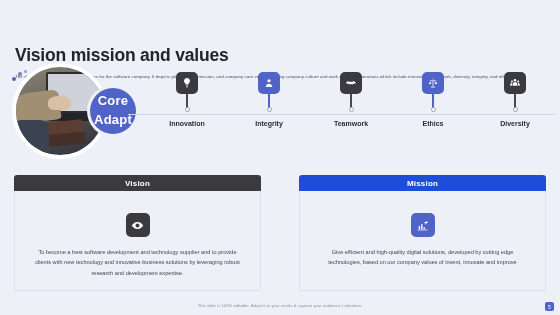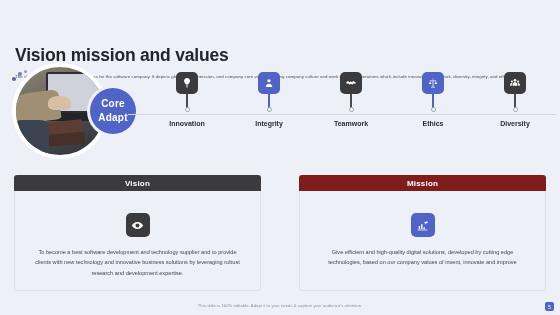--- a/index.html
+++ b/index.html
@@ -165,21 +165,21 @@
     top: 26px;
     width: 46px;
     height: 46px;
     border-radius: 50%;
     background: #5064c8;
     color: #ffffff;
     display: flex;
     flex-direction: column;
     align-items: center;
     justify-content: center;
-    font-size: 10px;
+    font-size: 13px;
     font-weight: bold;
     line-height: 1.45;
     letter-spacing: .2px;
     box-shadow: 0 0 0 3px #eef0f7;
   }
 
   
   .timeline {
     position: absolute;
     left: 128px;
@@ -266,21 +266,21 @@
     display: flex;
     align-items: center;
     justify-content: center;
     color: #ffffff;
     font-size: 8px;
     font-weight: bold;
     letter-spacing: .2px;
     margin: -1px -1px 13px -1px;
   }
   .panel-head.dark { background: #3b3b3f; }
-  .panel-head.blue { background: #7f1d1d; }
+  .panel-head.blue { background: #1d4ed8; }
   .panel-body {
     padding: 9px 12px 12px;
     display: flex;
     flex-direction: column;
     align-items: center;
   }
   .panel-icon {
     width: 24px;
     height: 24px;
     border-radius: 5px;

